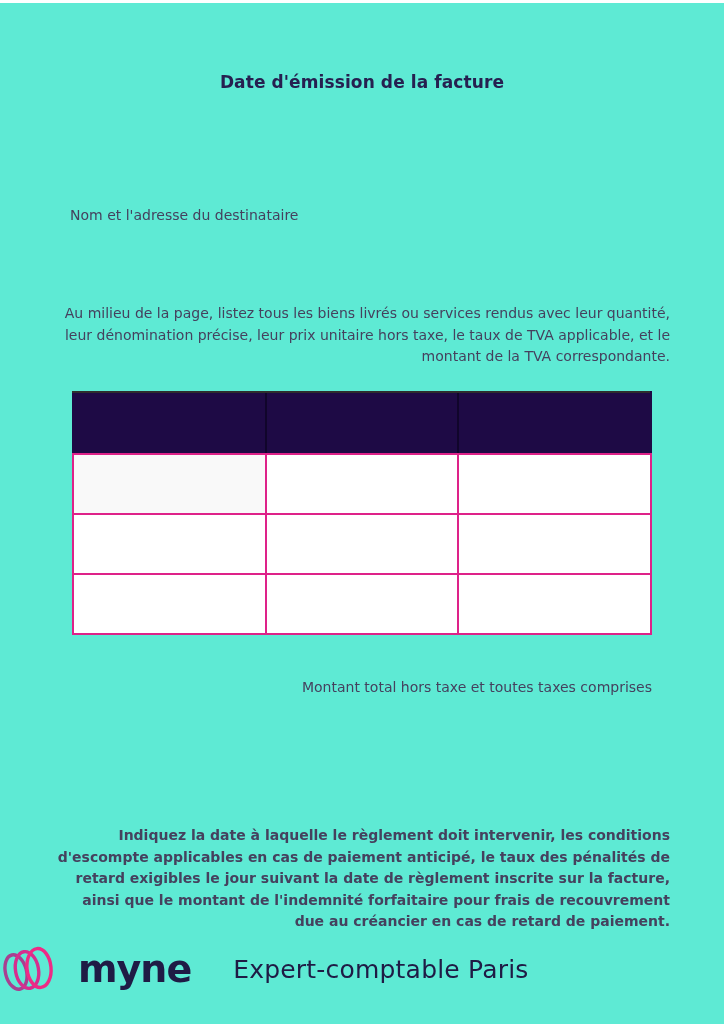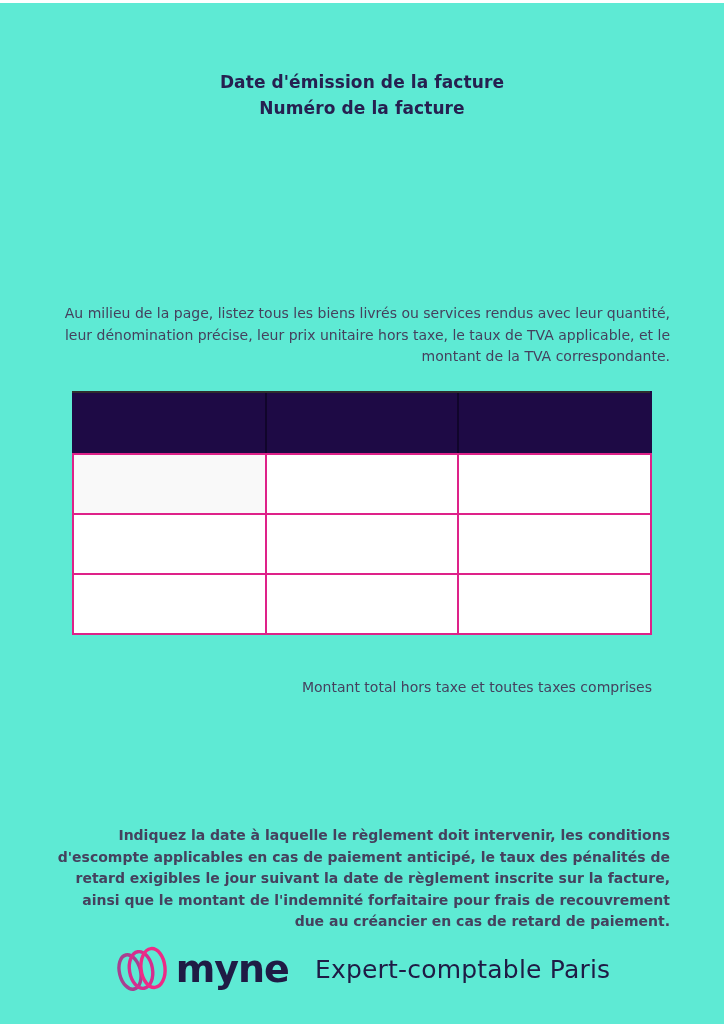--- a/index.html
+++ b/index.html
@@ -90,22 +90,21 @@
   }
 
   
   .footer {
     position: absolute;
     top: 938px;
     left: 0;
     width: 100%;
     display: flex;
     align-items: center;
-    justify-content: center;
-    gap: 0;
+    gap: 16px;
   }
   .footer .logo-icon { width: 58px; height: 56px; flex: 0 0 auto; }
   .footer .brand-name {
     font-size: 38px;
     font-weight: bold;
     color: #1f1b45;
     letter-spacing: -1px;
     margin-left: 4px;
   }
   .footer .tagline {
@@ -116,23 +115,23 @@
     letter-spacing: 0.2px;
   }
 </style>
 </head>
 <body>
 
 <div class="page">
 
   <div class="heading">
     <div>Date d'émission de la facture</div>
-    <div>Numéro de la facture</div>
   </div>
 
+  <div class="recipient">Nom et l'adresse du destinataire</div>
 
   <p class="instruction items">Au milieu de la page, listez tous les biens livrés ou services rendus avec leur quantité, leur dénomination précise, leur prix unitaire hors taxe, le taux de TVA applicable, et le montant de la TVA correspondante.</p>
 
   <table class="items-table">
     <thead>
       <tr>
         <th></th>
         <th></th>
         <th></th>
       </tr>

